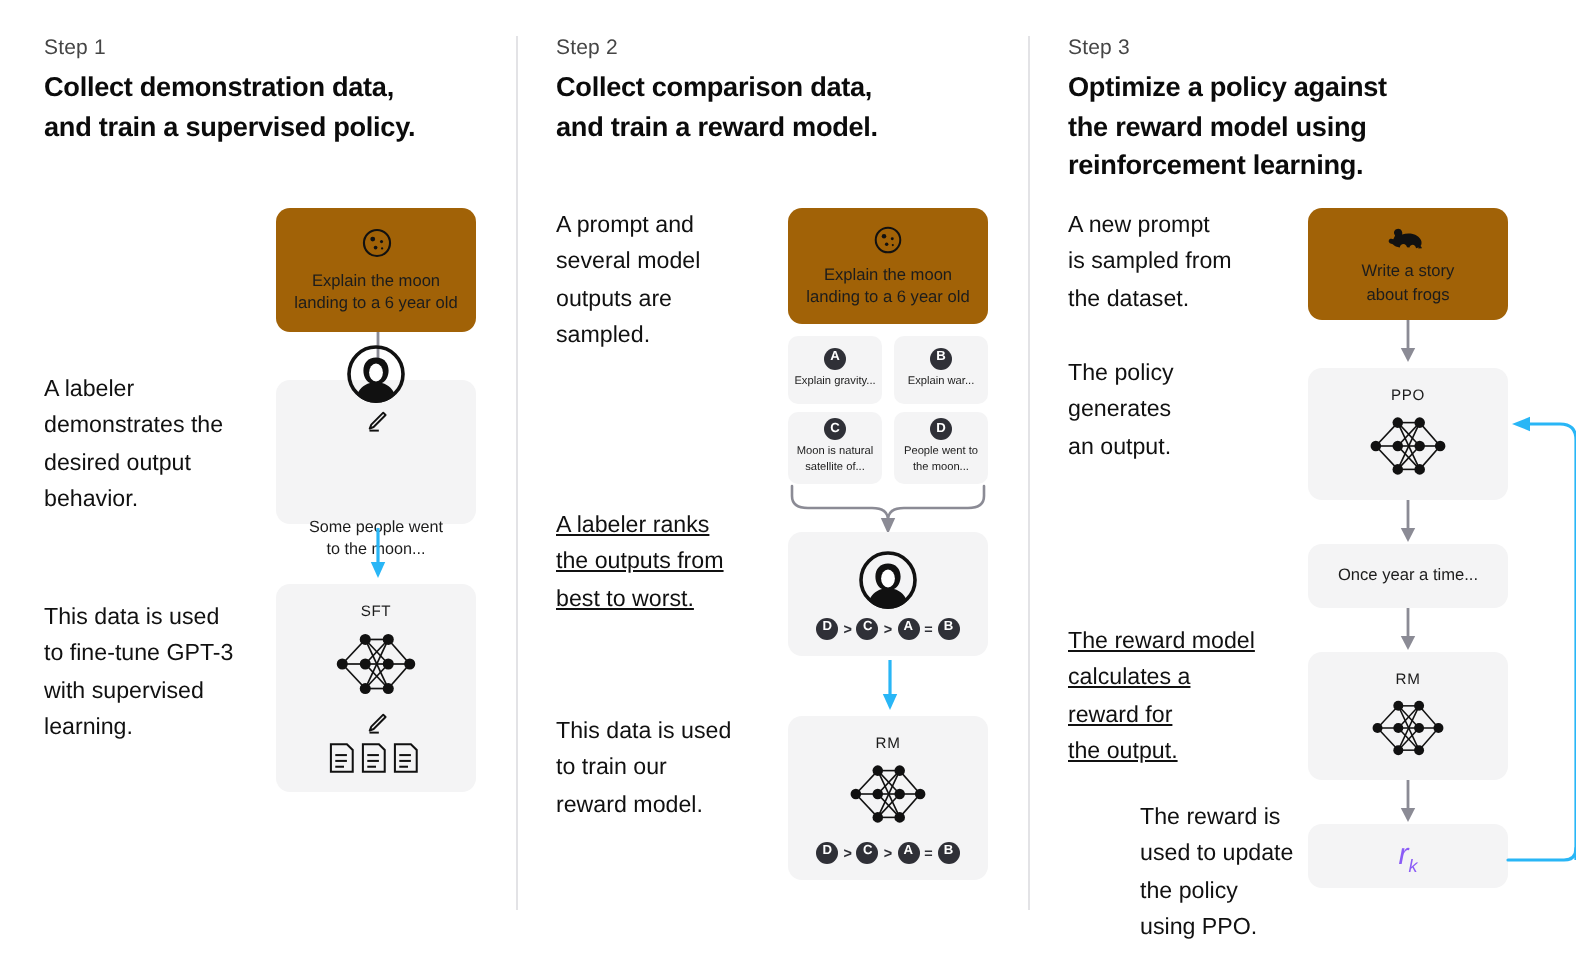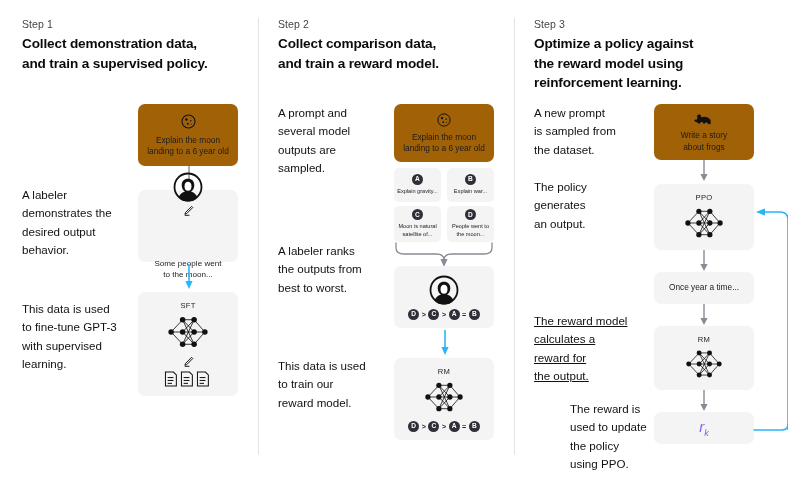--- a/index.html
+++ b/index.html
@@ -211,21 +211,21 @@
 
   <div class="col col-2">
     <div class="step-label">Step 2</div>
     <div class="step-title" style="white-space:pre-line;">Collect comparison data,
 and train a reward model.</div>
 
     <div class="body-text" style="top:104px; white-space:pre-line;">A prompt and
 several model
 outputs are
 sampled.</div>
-    <div class="body-text" style="top:242px; white-space:pre-line;">A labeler ranks
+    <div class="body-text" style="top:254px; white-space:pre-line;text-decoration:underline;">A labeler ranks
 the outputs from
 best to worst.</div>
     <div class="body-text" style="top:357px; white-space:pre-line;">This data is used
 to train our
 reward model.</div>
 
     <div class="card prompt" style="left:116px; top:104px; width:100px; height:58px;">
       <span class="icon" style="margin-bottom:4px;">
         <svg width="16" height="16" viewBox="0 0 24 24">
           <circle cx="12" cy="12" r="9.2" fill="none" stroke="#111" stroke-width="1.5"></circle>

